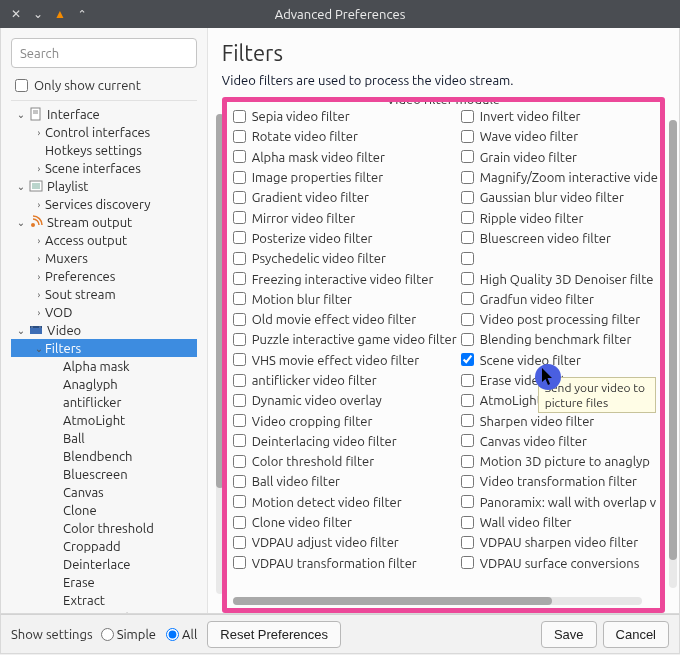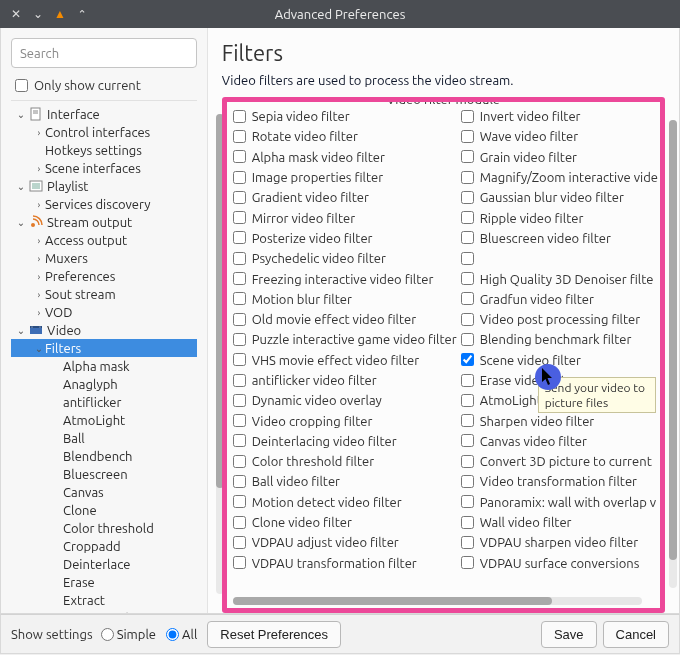--- a/index.html
+++ b/index.html
@@ -372,21 +372,21 @@
             <label class="frow">
               <input type="checkbox" style="">
               <span>Sharpen video filter</span>
             </label>
             <label class="frow">
               <input type="checkbox" style="">
               <span>Canvas video filter</span>
             </label>
             <label class="frow">
               <input type="checkbox" style="">
-              <span>Convert 3D picture to current</span>
+              <span>Motion 3D picture to anaglyp</span>
             </label>
             <label class="frow">
               <input type="checkbox" style="">
               <span>Video transformation filter</span>
             </label>
             <label class="frow">
               <input type="checkbox" style="">
               <span>Panoramix: wall with overlap v</span>
             </label>
             <label class="frow">

